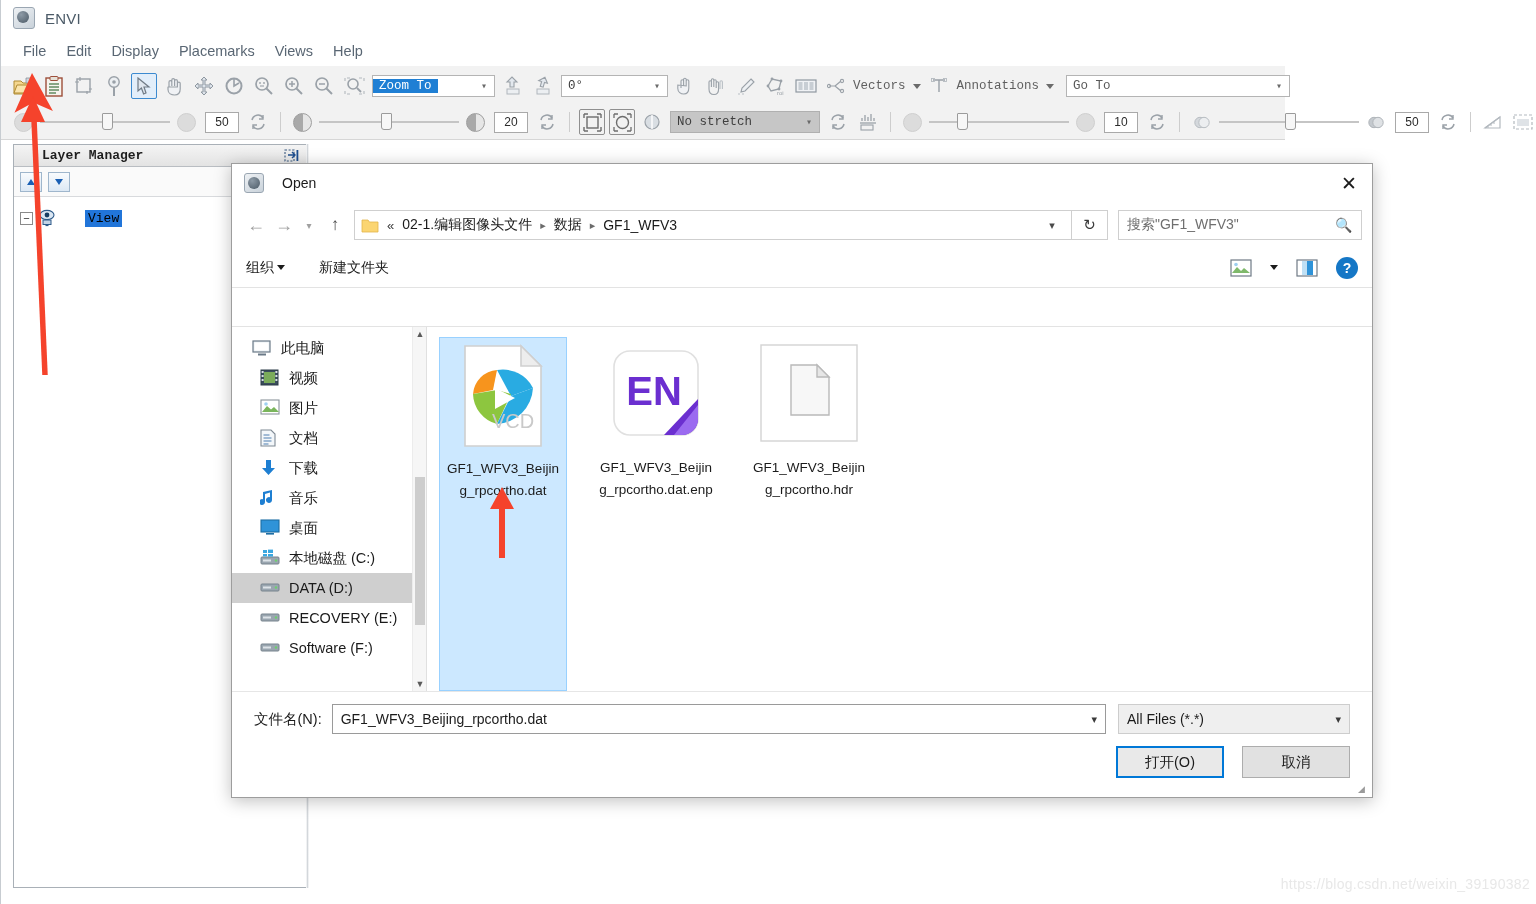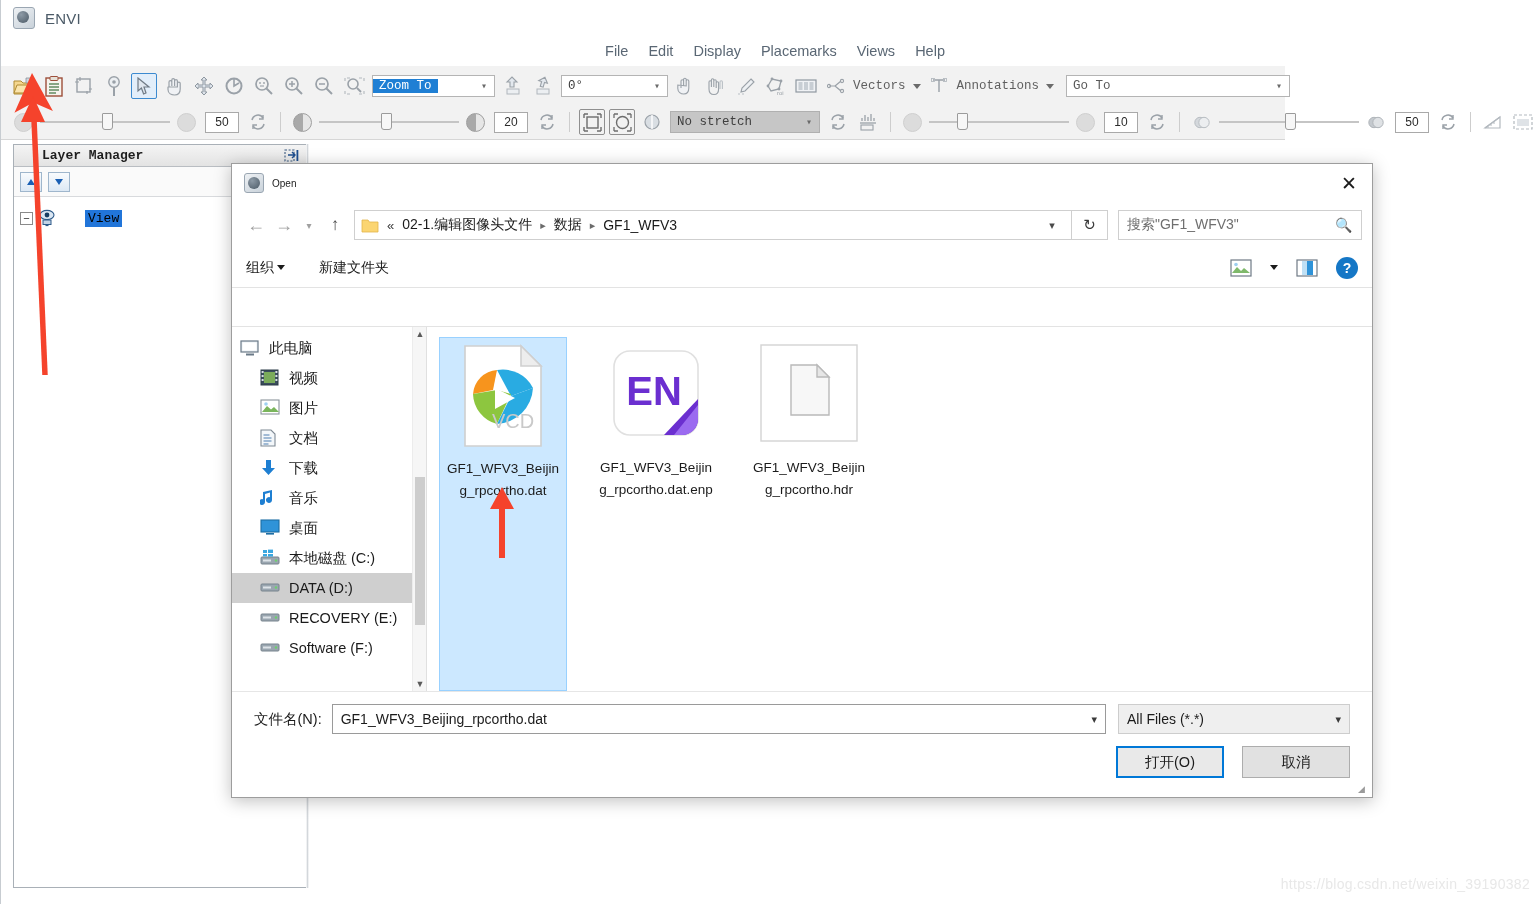--- a/index.html
+++ b/index.html
@@ -52,21 +52,20 @@
     letter-spacing: .2px;
   }
 
   .envi-menubar {
     position: absolute; left: 0; top: 36px;
     width: 1536px; height: 30px;
     background: #ffffff;
     display: flex; align-items: center;
     padding-left: 12px;
     box-sizing: border-box;
-    justify-content: center;
   }
   .menu-item {
     font-size: 14.5px;
     color: #5a6774;
     padding: 2px 10px;
     cursor: default;
   }
 
   .envi-toolbar {
     position: absolute; left: 0; top: 66px;
@@ -265,21 +264,21 @@
     font-family: "Liberation Sans", sans-serif;
   }
   .dlg-title {
     height: 38px;
     display: flex; align-items: center;
     padding: 0 0 0 12px;
     box-sizing: border-box;
     background:#ffffff;
   }
   .dlg-title .envi-logo { width:18px;height:18px;margin-right:8px;}
-  .dlg-title-text { font-size: 10px; color:#1b1b1b; }
+  .dlg-title-text { font-size: 14px; color:#1b1b1b;margin-left:10px; }
   .dlg-close {
     margin-left:auto; width: 46px; height: 38px;
     display:flex;align-items:center;justify-content:center;
     font-size: 19px; color:#1b1b1b; font-weight:300;
   }
 
   .dlg-navbar {
     height: 46px;
     display:flex; align-items:center;
     padding: 0 10px;
@@ -372,21 +371,21 @@
     background: #ffffff;
     border-right: 1px solid #e0e0e0;
     padding-top: 6px;
     box-sizing: border-box;
     position: relative;
     overflow: hidden;
   }
   .side-item {
     height: 30px;
     display:flex; align-items:center;
-    padding-left: 8px;
+    padding-left: 20px;
     font-size: 14.5px;
     color:#1b1b1b;
     box-sizing:border-box;
     white-space:nowrap;
   }
   .side-item.indent { padding-left: 28px; }
   .side-item.active { background:#cfcfcf; }
   .side-ico { width: 20px; height:18px; margin-right: 9px; flex:none; }
 
   .side-scroll {

